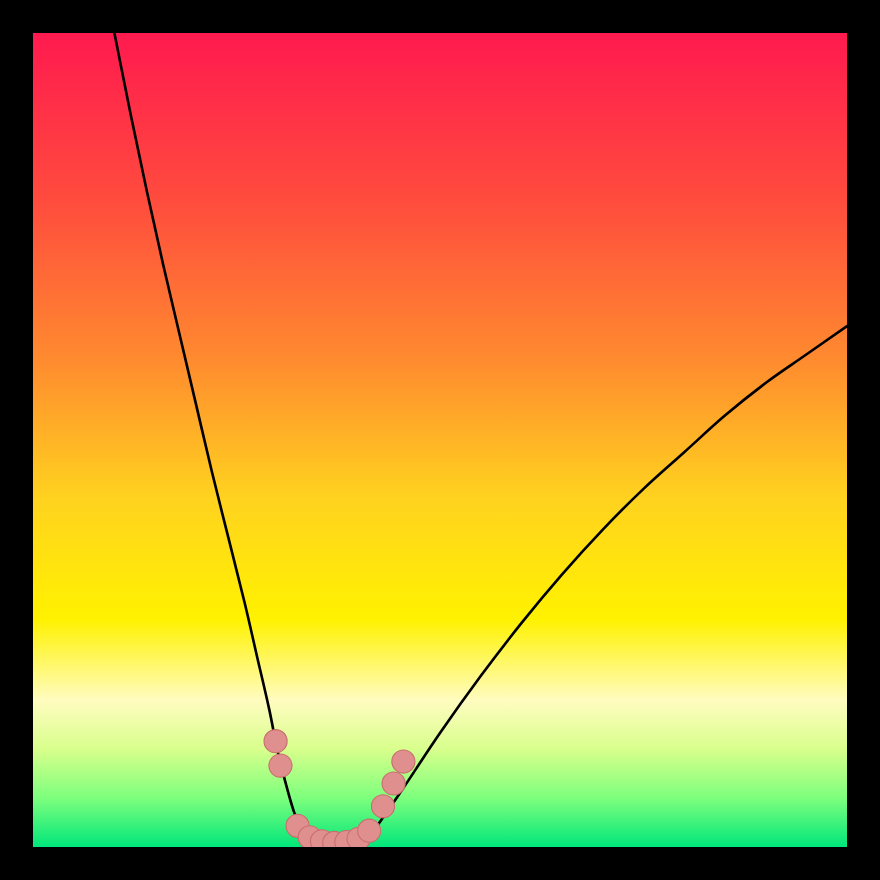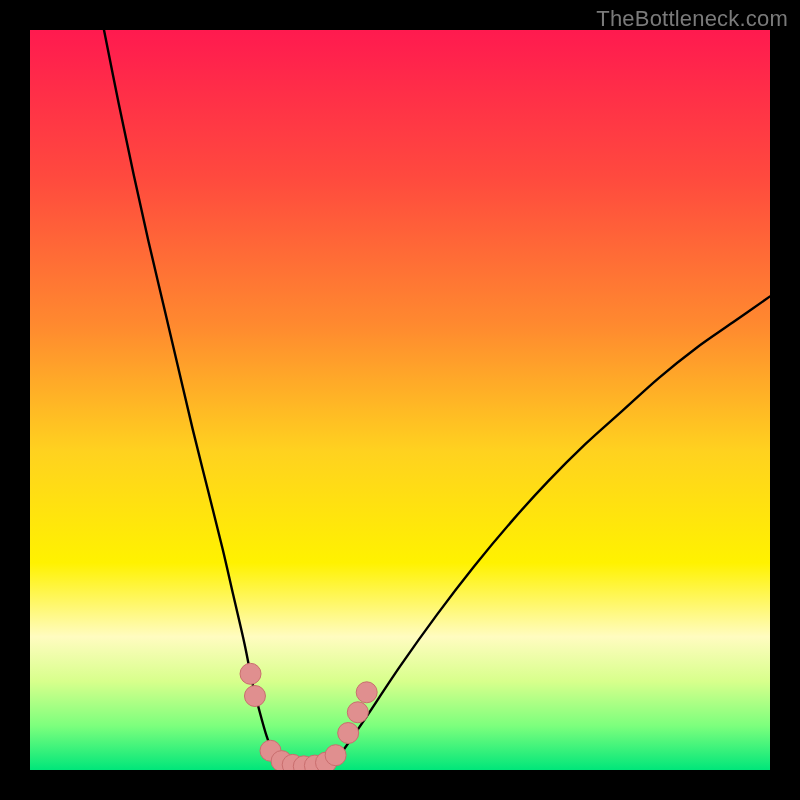--- a/index.html
+++ b/index.html
@@ -86,14 +86,13 @@
           <circle cx="284.90000000000003" cy="735.56" r="10.5" fill="#e08f8f" stroke="#c96e6e" stroke-width="1"></circle>
           <circle cx="296" cy="732.6" r="10.5" fill="#e08f8f" stroke="#c96e6e" stroke-width="1"></circle>
           <circle cx="305.62" cy="725.2" r="10.5" fill="#e08f8f" stroke="#c96e6e" stroke-width="1"></circle>
           <circle cx="318.2" cy="703" r="10.5" fill="#e08f8f" stroke="#c96e6e" stroke-width="1"></circle>
           <circle cx="327.81999999999994" cy="682.28" r="10.5" fill="#e08f8f" stroke="#c96e6e" stroke-width="1"></circle>
           <circle cx="336.7" cy="662.3" r="10.5" fill="#e08f8f" stroke="#c96e6e" stroke-width="1"></circle>
         </g>
     </svg>
   </div>
 
-  <div class="watermark">TheBottleneck.com</div>
 </div>
 
 </body></html>

